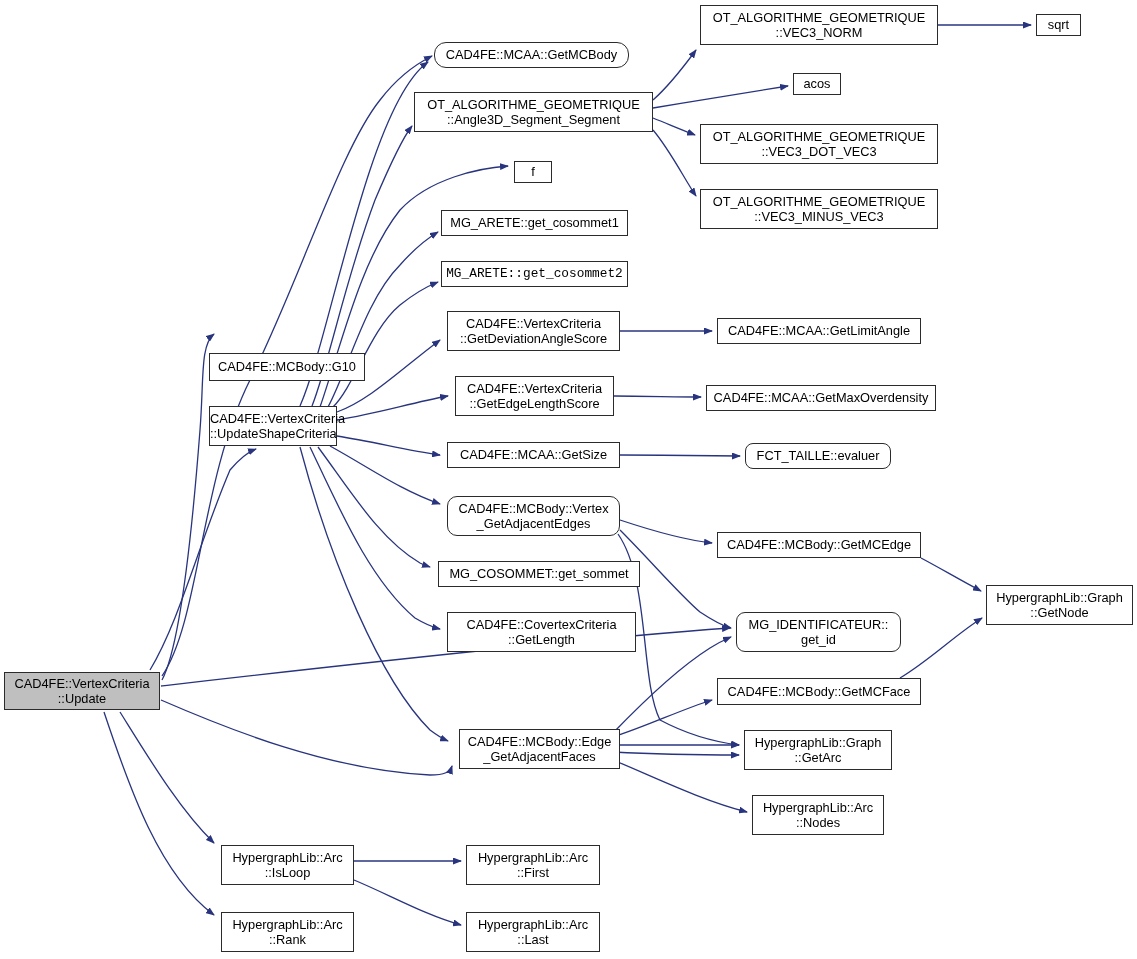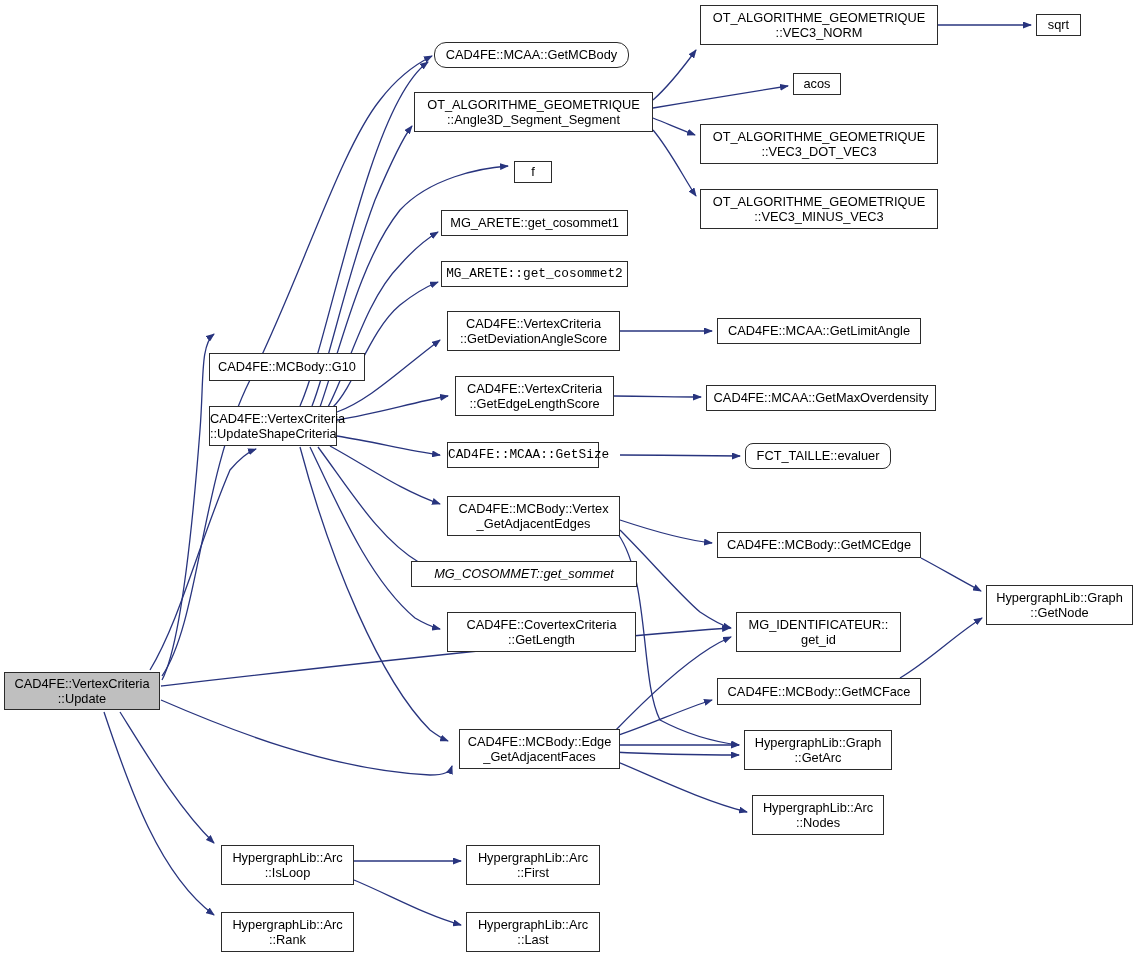--- a/index.html
+++ b/index.html
@@ -89,44 +89,44 @@
       <div class="node" style="left: 434px; top: 42px; width: 195px; height: 26px; border-radius: 12px;"><span>CAD4FE::MCAA::GetMCBody</span></div>
       <div class="node" style="left: 414px; top: 92px; width: 239px; height: 40px;"><span>OT_ALGORITHME_GEOMETRIQUE
 ::Angle3D_Segment_Segment</span></div>
       <div class="node" style="left: 514px; top: 161px; width: 38px; height: 22px;"><span>f</span></div>
       <div class="node" style="left: 441px; top: 210px; width: 187px; height: 26px;"><span>MG_ARETE::get_cosommet1</span></div>
       <div class="node" style="left: 441px; top: 261px; width: 187px; height: 26px; font-family: Liberation Mono, monospace;"><span>MG_ARETE::get_cosommet2</span></div>
       <div class="node" style="left: 447px; top: 311px; width: 173px; height: 40px;"><span>CAD4FE::VertexCriteria
 ::GetDeviationAngleScore</span></div>
       <div class="node" style="left: 455px; top: 376px; width: 159px; height: 40px;"><span>CAD4FE::VertexCriteria
 ::GetEdgeLengthScore</span></div>
-      <div class="node" style="left: 447px; top: 442px; width: 152px; height: 26px; font-family: Liberation Mono, monospace;"><span>CAD4FE::MCAA::GetSize</span></div>
-      <div class="node" style="left: 447px; top: 496px; width: 173px; height: 40px;"><span>CAD4FE::MCBody::Vertex
+      <div class="node" style="left: 447px; top: 442px; width: 173px; height: 26px;"><span>CAD4FE::MCAA::GetSize</span></div>
+      <div class="node" style="left: 447px; top: 496px; width: 173px; height: 40px; border-radius: 10px;"><span>CAD4FE::MCBody::Vertex
 _GetAdjacentEdges</span></div>
-      <div class="node" style="left: 411px; top: 561px; width: 226px; height: 26px; font-style: italic;"><span>MG_COSOMMET::get_sommet</span></div>
+      <div class="node" style="left: 438px; top: 561px; width: 202px; height: 26px;"><span>MG_COSOMMET::get_sommet</span></div>
       <div class="node" style="left: 447px; top: 612px; width: 189px; height: 40px;"><span>CAD4FE::CovertexCriteria
 ::GetLength</span></div>
       <div class="node" style="left: 452px; top: 729px; width: 161px; height: 40px; margin-left: 7px;"><span>CAD4FE::MCBody::Edge
 _GetAdjacentFaces</span></div>
       <div class="node" style="left: 466px; top: 845px; width: 134px; height: 40px;"><span>HypergraphLib::Arc
 ::First</span></div>
       <div class="node" style="left: 466px; top: 912px; width: 134px; height: 40px;"><span>HypergraphLib::Arc
 ::Last</span></div>
       <div class="node" style="left: 700px; top: 5px; width: 238px; height: 40px;"><span>OT_ALGORITHME_GEOMETRIQUE
 ::VEC3_NORM</span></div>
       <div class="node" style="left: 793px; top: 73px; width: 48px; height: 22px;"><span>acos</span></div>
       <div class="node" style="left: 700px; top: 124px; width: 238px; height: 40px;"><span>OT_ALGORITHME_GEOMETRIQUE
 ::VEC3_DOT_VEC3</span></div>
       <div class="node" style="left: 700px; top: 189px; width: 238px; height: 40px;"><span>OT_ALGORITHME_GEOMETRIQUE
 ::VEC3_MINUS_VEC3</span></div>
       <div class="node" style="left: 717px; top: 318px; width: 204px; height: 26px;"><span>CAD4FE::MCAA::GetLimitAngle</span></div>
       <div class="node" style="left: 706px; top: 385px; width: 230px; height: 26px;"><span>CAD4FE::MCAA::GetMaxOverdensity</span></div>
       <div class="node" style="left: 745px; top: 443px; width: 146px; height: 26px; border-radius: 8px;"><span>FCT_TAILLE::evaluer</span></div>
       <div class="node" style="left: 717px; top: 532px; width: 204px; height: 26px;"><span>CAD4FE::MCBody::GetMCEdge</span></div>
-      <div class="node" style="left: 736px; top: 612px; width: 165px; height: 40px;"><span>MG_IDENTIFICATEUR::
+      <div class="node" style="left: 736px; top: 612px; width: 165px; height: 40px; border-radius: 9px;"><span>MG_IDENTIFICATEUR::
 get_id</span></div>
       <div class="node" style="left: 717px; top: 678px; width: 204px; height: 27px; text-align: center;"><span>CAD4FE::MCBody::GetMCFace</span></div>
       <div class="node" style="left: 744px; top: 730px; width: 148px; height: 40px;"><span>HypergraphLib::Graph
 ::GetArc</span></div>
       <div class="node" style="left: 752px; top: 795px; width: 132px; height: 40px;"><span>HypergraphLib::Arc
 ::Nodes</span></div>
       <div class="node" style="left: 986px; top: 585px; width: 147px; height: 40px;"><span>HypergraphLib::Graph
 ::GetNode</span></div>
       <div class="node" style="left: 1036px; top: 14px; width: 45px; height: 22px;"><span>sqrt</span></div>
     </div>

